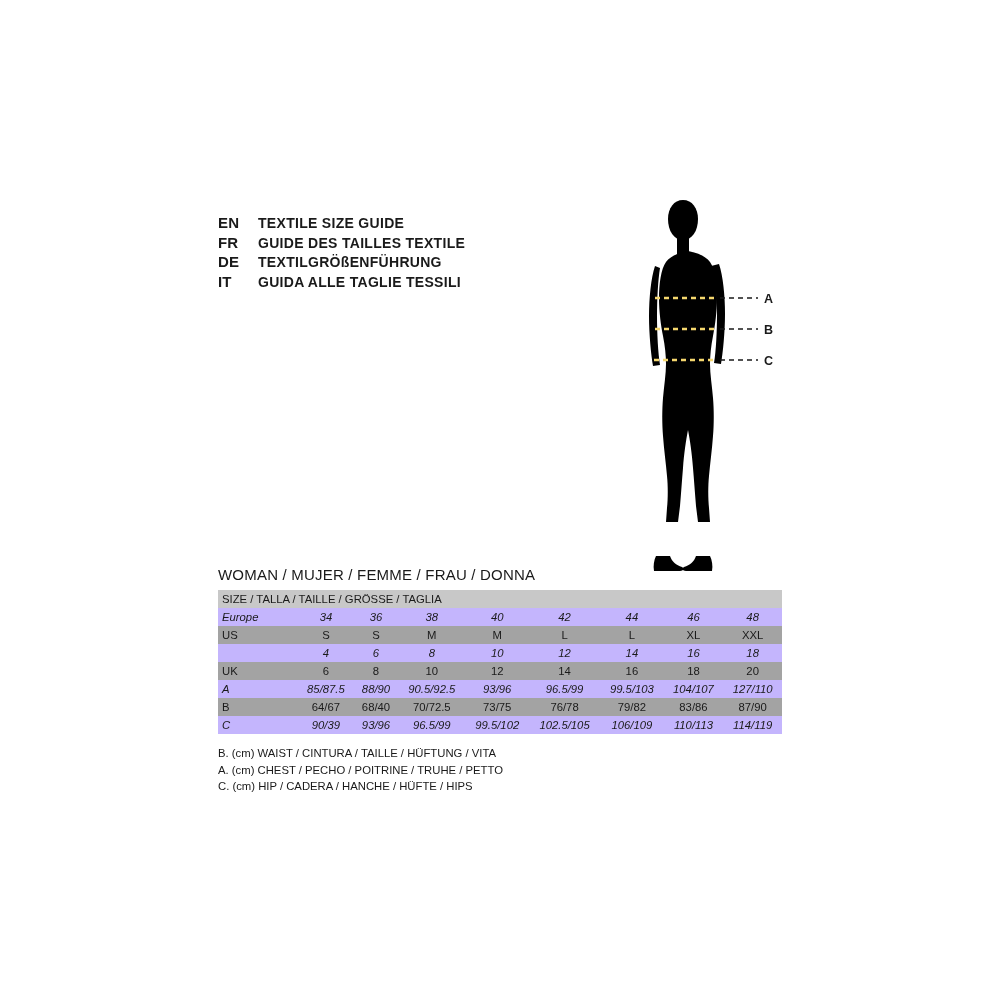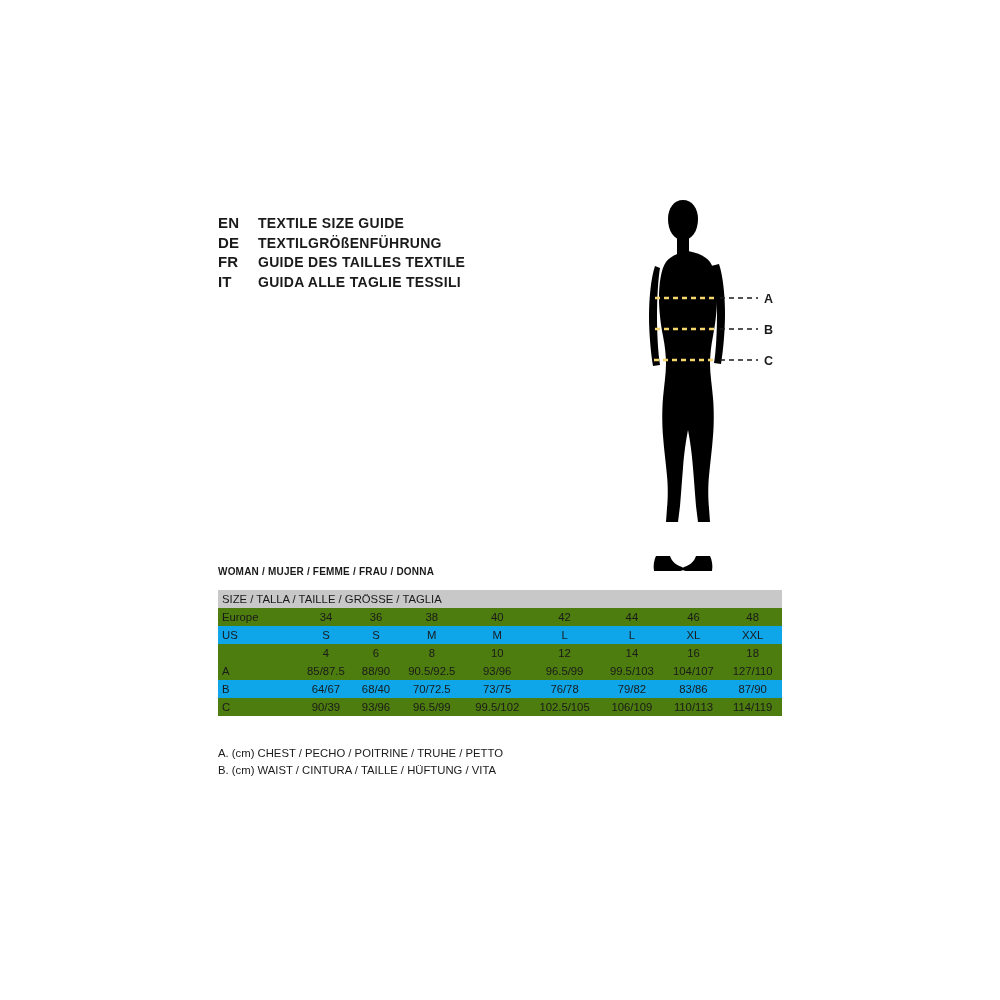--- a/index.html
+++ b/index.html
@@ -72,22 +72,22 @@
   }
   .ml-a { top: 96px; }
   .ml-b { top: 127px; }
   .ml-c { top: 158px; }
 
   
   .woman-heading {
     position: absolute;
     left: 218px;
     top: 566px;
-    font-size: 10px;
-    font-weight: bold;
+    font-size: 15px;
+    font-weight: normal;
     letter-spacing: 0.2px;
     color: #1a1a1a;
   }
   table.size-table {
     position: absolute;
     left: 218px;
     top: 590px;
     width: 564px;
     border-collapse: collapse;
     font-size: 11.3px;
@@ -103,22 +103,22 @@
   table.size-table td.rowlabel {
     text-align: left;
     width: 72px;
     padding-left: 4px;
   }
   tr.band-head td {
     background: #c8c8c8;
     font-weight: normal;
     text-align: left;
   }
-  tr.band-gray td { background: #4d7c0f; }
-  tr.band-white td { background: #0ea5e9; }
+  tr.band-gray td { background: #c4b5fd; font-style: italic; }
+  tr.band-white td { background: #a3a3a3; }
 
   
   .legend {
     position: absolute;
     left: 218px;
     top: 745px;
   }
   .legend-row {
     font-size: 11.3px;
     line-height: 16.5px;
@@ -130,26 +130,26 @@
 <body>
 
 <div class="page">
 
   <div class="lang-block">
     <div class="lang-row">
       <span class="lang-code">EN</span>
       <span class="lang-text">TEXTILE SIZE GUIDE</span>
     </div>
     <div class="lang-row">
+      <span class="lang-code">FR</span>
+      <span class="lang-text">GUIDE DES TAILLES TEXTILE</span>
+    </div>
+    <div class="lang-row">
       <span class="lang-code">DE</span>
       <span class="lang-text">TEXTILGRÖßENFÜHRUNG</span>
-    </div>
-    <div class="lang-row">
-      <span class="lang-code">FR</span>
-      <span class="lang-text">GUIDE DES TAILLES TEXTILE</span>
     </div>
     <div class="lang-row">
       <span class="lang-code">IT</span>
       <span class="lang-text">GUIDA ALLE TAGLIE TESSILI</span>
     </div>
   </div>
 
   <div class="figure-wrap">
     <svg class="figure-svg" width="170" height="380" viewBox="0 0 170 380">
       <g fill="#000000">
@@ -239,20 +239,31 @@
         <td class="rowlabel"></td>
         <td>4</td>
         <td>6</td>
         <td>8</td>
         <td>10</td>
         <td>12</td>
         <td>14</td>
         <td>16</td>
         <td>18</td>
       </tr>
+      <tr class="band-white">
+        <td class="rowlabel">UK</td>
+        <td>6</td>
+        <td>8</td>
+        <td>10</td>
+        <td>12</td>
+        <td>14</td>
+        <td>16</td>
+        <td>18</td>
+        <td>20</td>
+      </tr>
       <tr class="band-gray">
         <td class="rowlabel">A</td>
         <td>85/87.5</td>
         <td>88/90</td>
         <td>90.5/92.5</td>
         <td>93/96</td>
         <td>96.5/99</td>
         <td>99.5/103</td>
         <td>104/107</td>
         <td>127/110</td>
@@ -276,17 +287,18 @@
         <td>99.5/102</td>
         <td>102.5/105</td>
         <td>106/109</td>
         <td>110/113</td>
         <td>114/119</td>
       </tr>
     </tbody>
   </table>
 
   <div class="legend">
+    <div class="legend-row">B. (cm) WAIST / CINTURA / TAILLE / HÜFTUNG / VITA</div>
     <div class="legend-row">A. (cm) CHEST / PECHO / POITRINE / TRUHE / PETTO</div>
-    <div class="legend-row">B. (cm) WAIST / CINTURA / TAILLE / HÜFTUNG / VITA</div>
+    <div class="legend-row">C. (cm) HIP / CADERA / HANCHE / HÜFTE / HIPS</div>
   </div>
 
 </div>
 
 </body></html>

